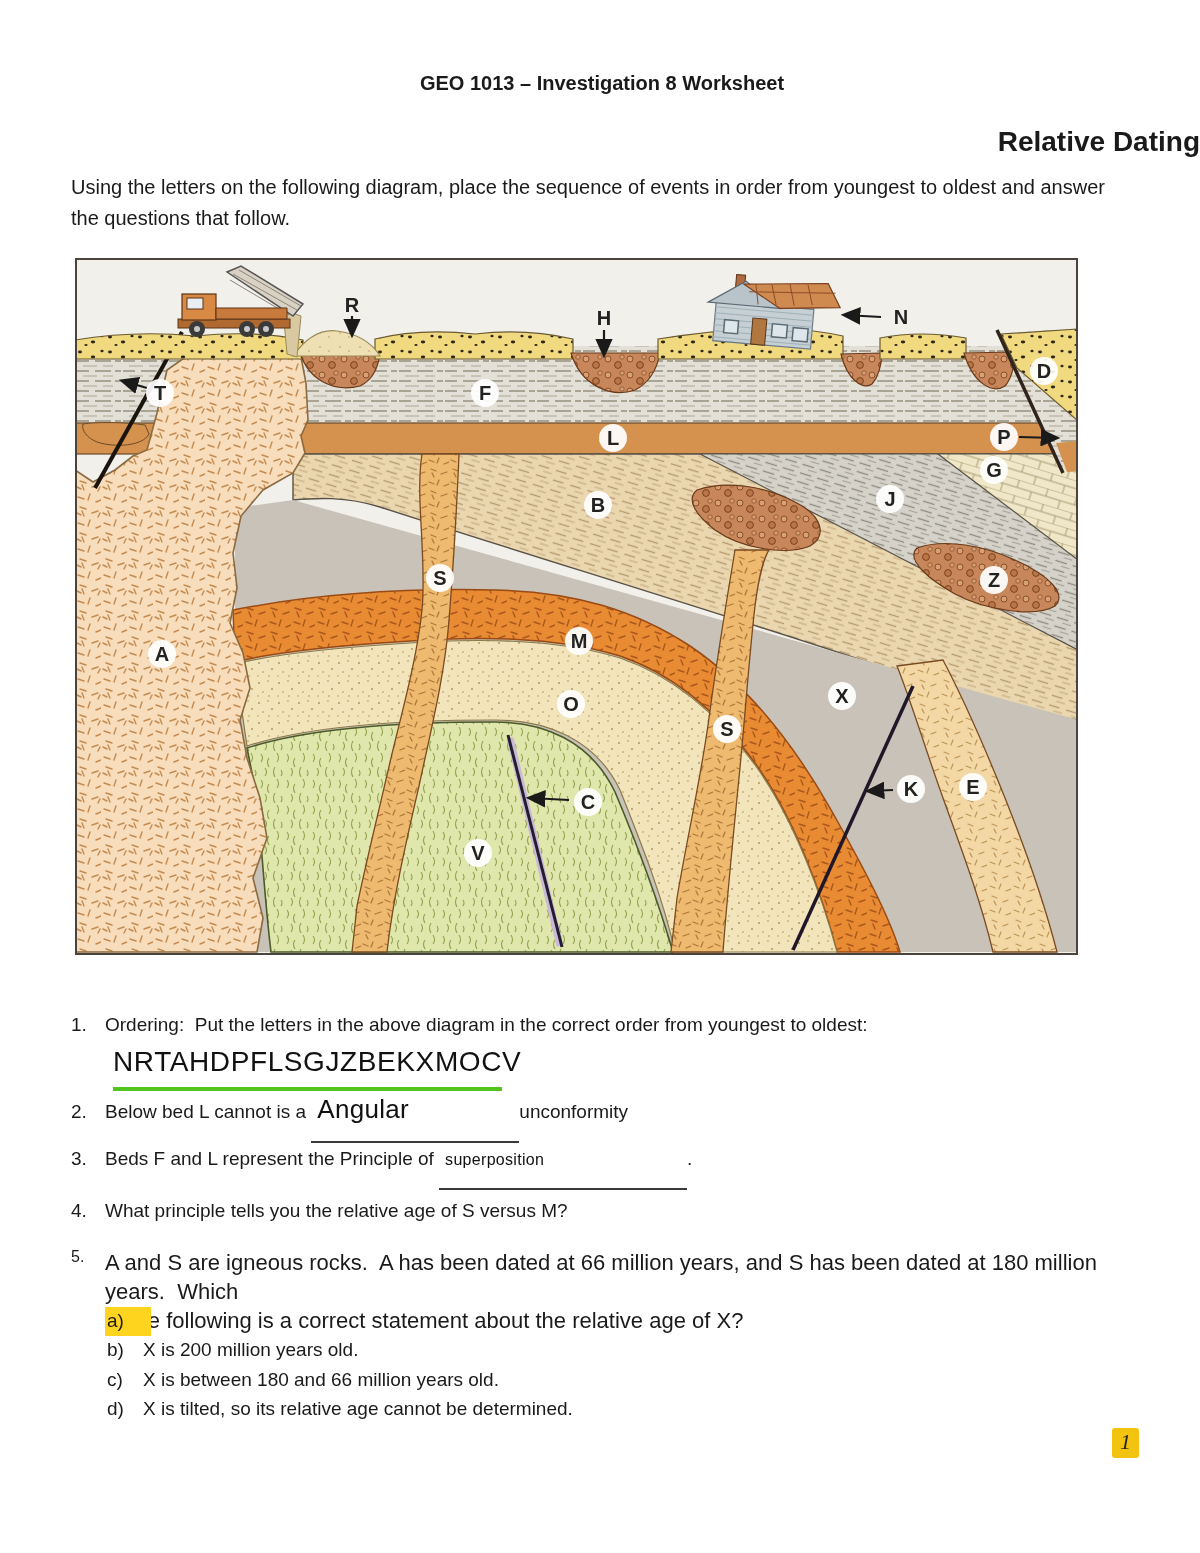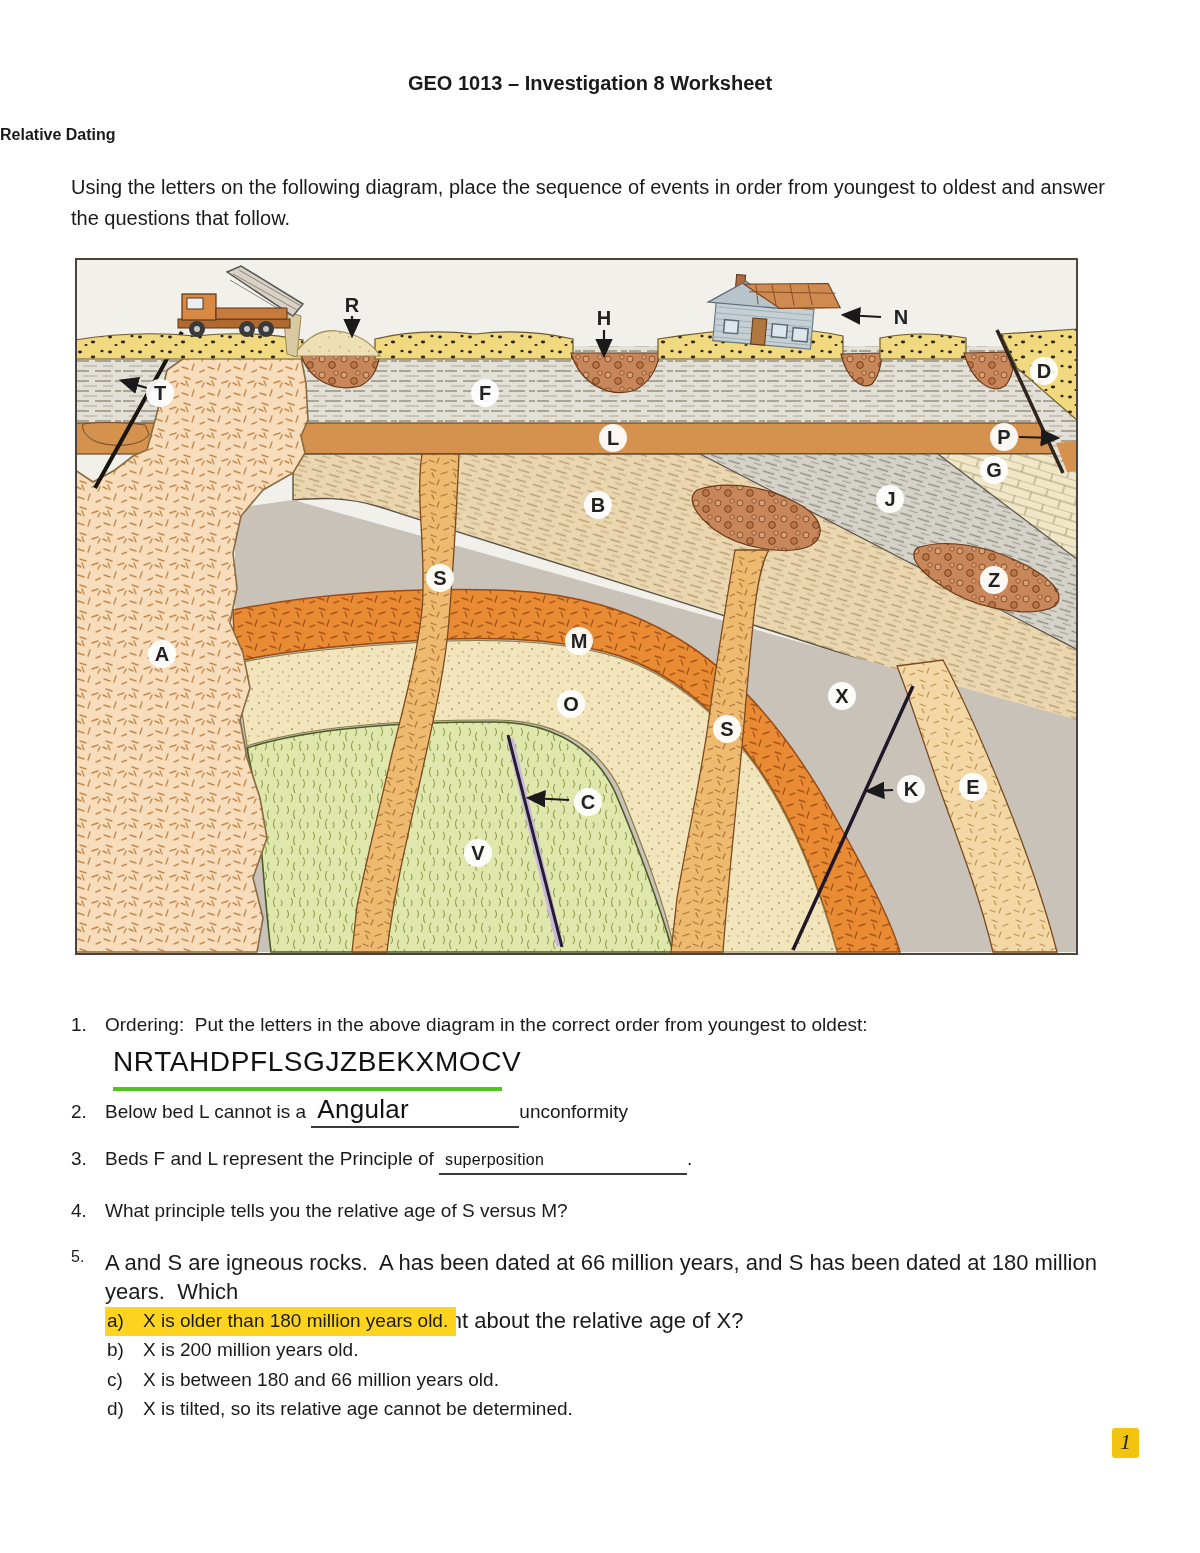--- a/index.html
+++ b/index.html
@@ -1,30 +1,30 @@
 <!DOCTYPE html>
 <html><head>
 <meta charset="utf-8">
 <style>
   html,body{margin:0;padding:0;background:#fff;}
   #page{position:relative;width:1200px;height:1553px;background:#ffffff;
         font-family:"Liberation Sans",sans-serif;color:#1a1a1a;overflow:hidden;}
-  .title{position:absolute;left:0;top:72px;width:1180px;text-align:center;
+  .title{position:absolute;left:12px;top:72px;width:1180px;text-align:center;
          font-size:20px;font-weight:bold;}
-  .subtitle{position:absolute;left:0;top:126px;width:1200px;text-align:left;
-         font-size:16px;font-weight:bold;}
+  .subtitle{position:absolute;left:0;top:126px;width:1200px;text-align:right;
+         font-size:28px;font-weight:bold;}
   .intro{position:absolute;left:71px;top:172px;width:1080px;font-size:20px;
          line-height:31px;white-space:pre-wrap;}
   #diagram-wrap{position:absolute;left:75px;top:258px;width:1003px;height:697px;}
   svg text.lbl{font-family:"Liberation Sans",sans-serif;font-size:20px;font-weight:600;fill:#222;}
   .qrow{position:absolute;display:flex;align-items:baseline;font-size:19px;}
   .qnum{width:34px;flex:none;}
   .qtext{white-space:pre-wrap;}
   .qbold{font-weight:normal;white-space:pre-wrap;}
-  .blank{display:inline-block;border-bottom:2.5px solid #3a3a3a;padding:0 4px 3px 6px;}
+  .blank{display:inline-block;border-bottom:2.5px solid #3a3a3a;padding:0 4px 18px 6px;}
   .hand{font-size:25px;line-height:1;color:#111;letter-spacing:0.3px;}
   .ans1{position:absolute;left:113px;top:1046px;font-size:28px;letter-spacing:0.6px;color:#111;}
   .ans1 .ug{border-bottom:4px solid #52c41e;padding-bottom:10px;}
   .optrow{display:flex;align-items:baseline;font-size:19px;line-height:28px;margin-top:0.5px;}
   .opt-inner{display:flex;align-items:baseline;padding:0 8px 1px 2px;}
   .opt-inner.hl{background:#ffd41f;}
   .opt-letter{width:36px;flex:none;}
   #q5block{position:absolute;left:71px;top:1248px;width:1090px;display:flex;}
   #q5text{font-size:22px;line-height:29px;white-space:pre-wrap;}
   #q5options{position:absolute;left:105px;top:1306px;}
@@ -291,21 +291,20 @@
 
   <div id="q5block">
     <span class="qnum">5.</span>
     <span id="q5text">A and S are igneous rocks.  A has been dated at 66 million years, and S has been dated at 180 million years.  Which
 of the following is a correct statement about the relative age of X?</span>
   </div>
   <div id="q5options">
       <div class="optrow">
         <span class="opt-inner hl">
           <span class="opt-letter">a)</span>
-          <span>X is older than 180 million years old.</span>
         </span>
       </div>
       <div class="optrow">
         <span class="opt-inner">
           <span class="opt-letter">b)</span>
           <span>X is 200 million years old.</span>
         </span>
       </div>
       <div class="optrow">
         <span class="opt-inner">

